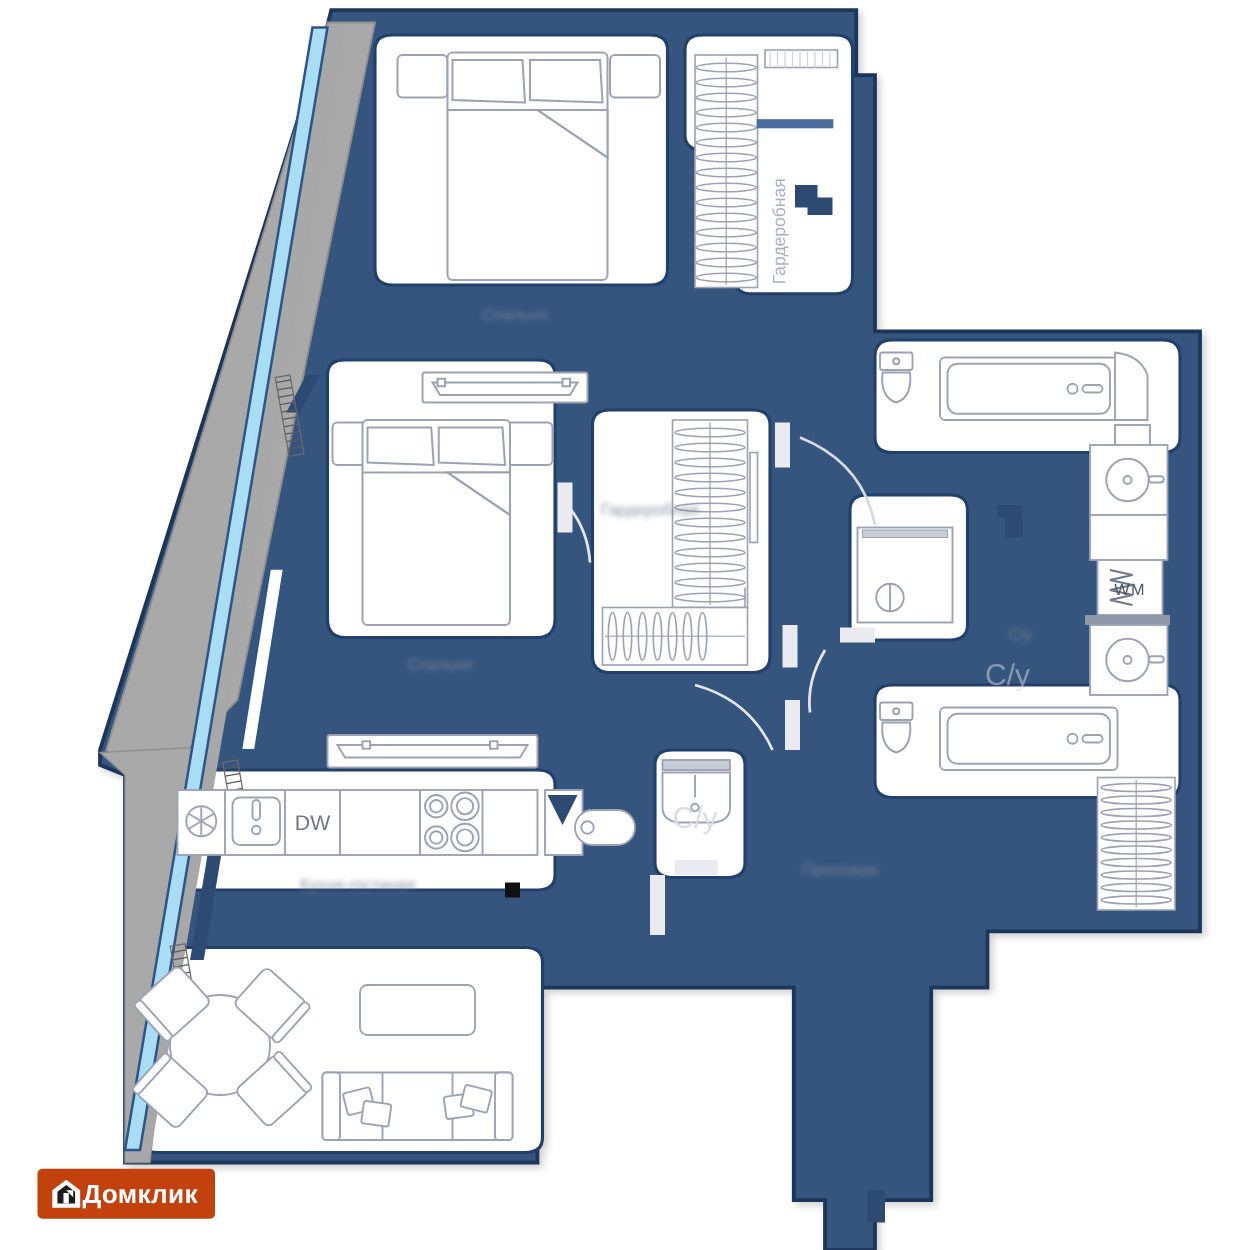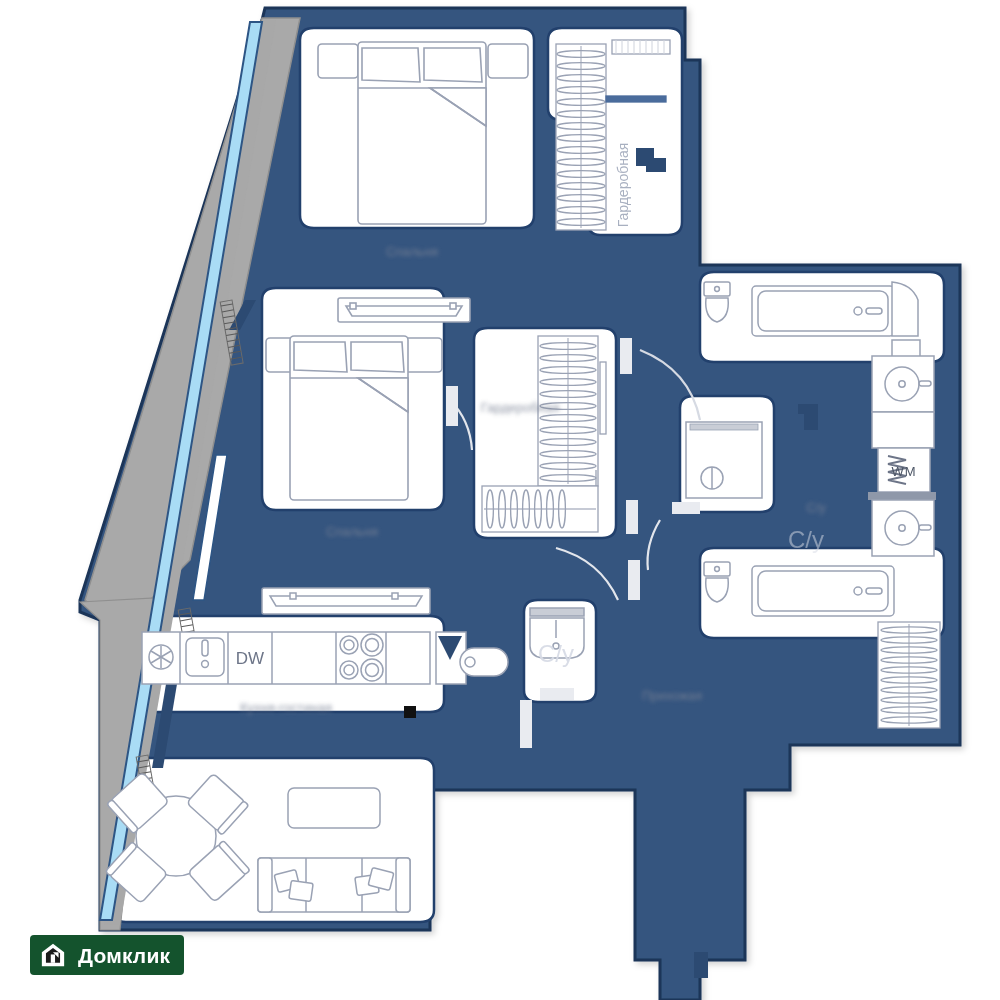--- a/index.html
+++ b/index.html
@@ -2,22 +2,22 @@
 <html><head>
 <meta charset="utf-8">
 <title>Floor Plan</title>
 <style>
   html,body{margin:0;padding:0;background:#ffffff;}
   body{width:1000px;height:1000px;font-family:"Liberation Sans",sans-serif;overflow:hidden;}
   #stage{position:relative;width:1000px;height:1000px;background:#ffffff;}
   svg{display:block;}
   .logo-box{
     position:absolute;left:30px;top:935px;
-    display:flex;align-items:center;gap:12px;
-    background:#14532d;color:#ffffff;
+    display:flex;align-items:center;gap:0;
+    background:#c2410c;color:#ffffff;
     padding:7px 14px 7px 10px;border-radius:4px;
     font-size:21px;font-weight:bold;letter-spacing:.2px;
     font-family:"Liberation Sans",sans-serif;
   }
   .logo-mark{width:26px;height:26px;flex:0 0 26px;}
   .logo-text{line-height:1;}
   .room-label{
     font-family:"Liberation Sans",sans-serif;
     fill:#7b8395;
     font-size:13px;

